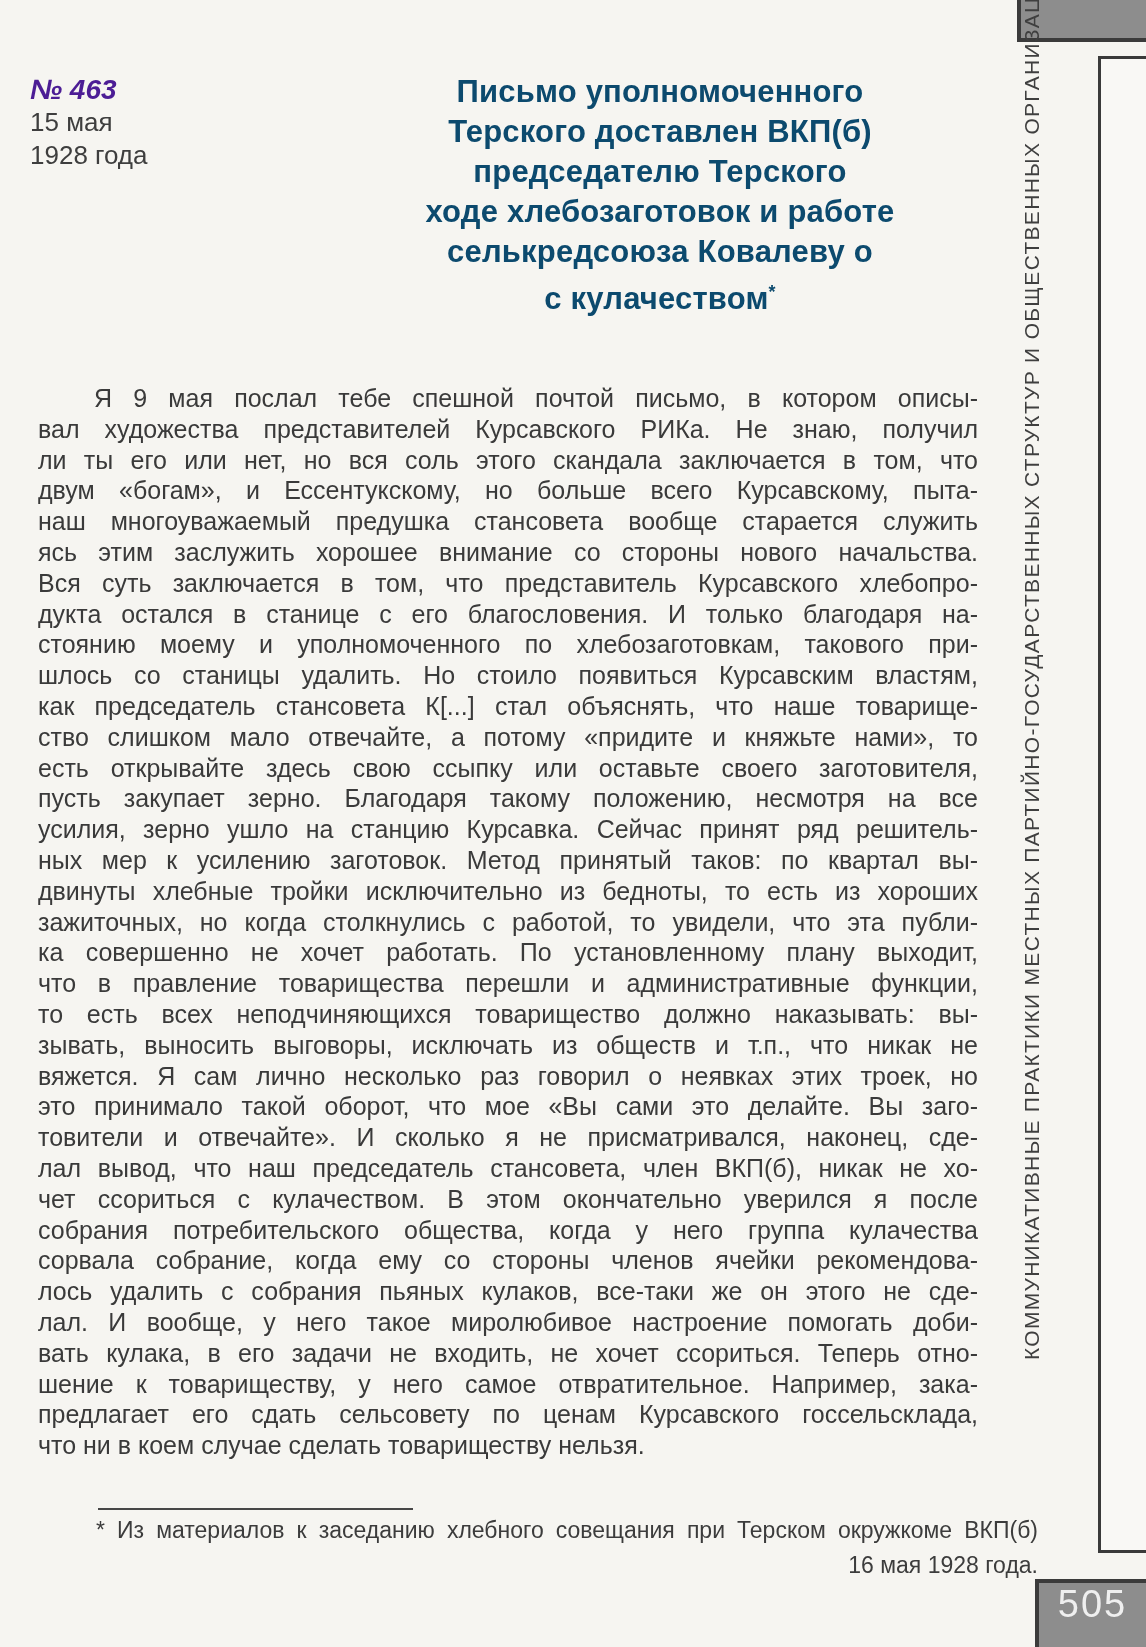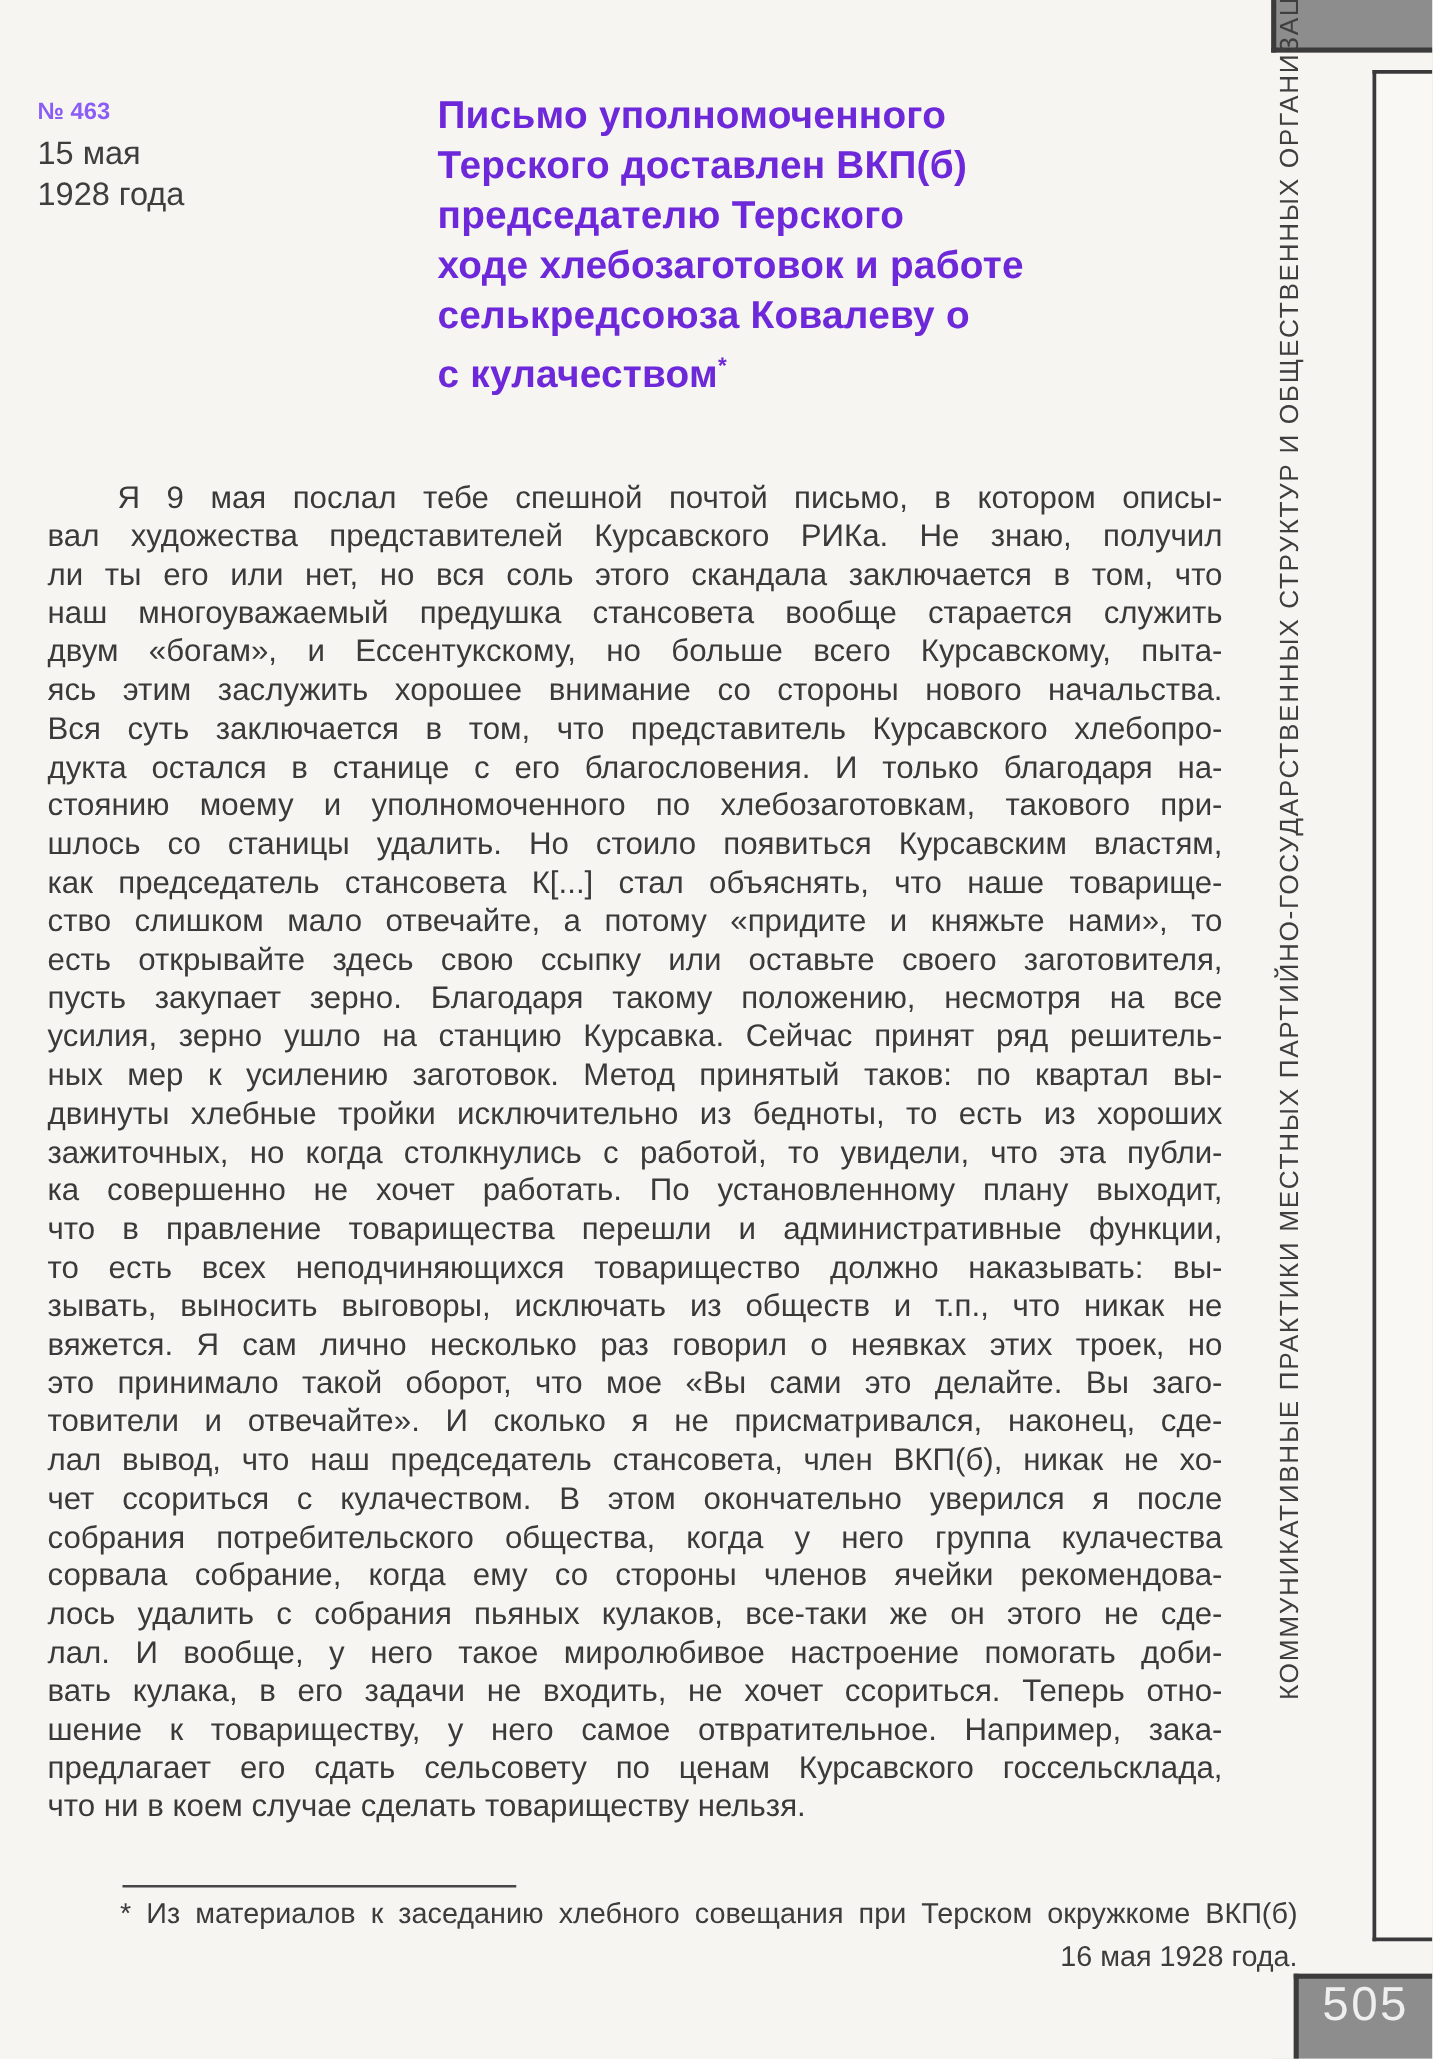--- a/index.html
+++ b/index.html
@@ -6,27 +6,28 @@
   .page{
     position:relative;
     width:1146px;height:1647px;
     background:#f6f5f1;
     overflow:hidden;
     font-family:"Liberation Sans", sans-serif;
     color:#3a3a3a;
   }
   
   .meta{position:absolute;left:30px;top:74px;}
-  .meta-number{font-size:19px;font-weight:bold;color:#8b5cf6;line-height:32px;}
+  .meta-number{font-size:28px;font-weight:bold;color:#4c1d95;line-height:32px;font-style:italic;}
   .meta-date{font-size:26px;color:#3e3e3e;line-height:33px;}
   
   .title{
     position:absolute;left:350px;top:72px;width:620px;
-    font-size:31px;font-weight:bold;color:#6d28d9;line-height:40px;
+    font-size:31px;font-weight:bold;color:#0c4a6e;line-height:40px;
     letter-spacing:.2px;
+    text-align:center;
   }
   .title sup{font-size:58%;vertical-align:super;}
   
   .body{
     position:absolute;left:38px;top:383px;width:940px;
     font-size:25px;color:#3a3a3a;
   }
   .bline{
     height:30.8px;line-height:30.8px;
     text-align:justify;text-align-last:justify;
@@ -87,22 +88,22 @@
       <div>председателю Терского</div>
       <div>ходе хлебозаготовок и работе</div>
       <div>селькредсоюза Ковалеву о</div>
       <div>с кулачеством<sup>*</sup></div>
     </h1>
 
   <main class="body" id="body-lines">
       <div class="bline first">Я 9 мая послал тебе спешной почтой письмо, в котором описы-</div>
       <div class="bline">вал художества представителей Курсавского РИКа. Не знаю, получил</div>
       <div class="bline">ли ты его или нет, но вся соль этого скандала заключается в том, что</div>
+      <div class="bline">двум «богам», и Ессентукскому, но больше всего Курсавскому, пыта-</div>
       <div class="bline">наш многоуважаемый предушка стансовета вообще старается служить</div>
-      <div class="bline">двум «богам», и Ессентукскому, но больше всего Курсавскому, пыта-</div>
       <div class="bline">ясь этим заслужить хорошее внимание со стороны нового начальства.</div>
       <div class="bline">Вся суть заключается в том, что представитель Курсавского хлебопро-</div>
       <div class="bline">дукта остался в станице с его благословения. И только благодаря на-</div>
       <div class="bline">стоянию моему и уполномоченного по хлебозаготовкам, такового при-</div>
       <div class="bline">шлось со станицы удалить. Но стоило появиться Курсавским властям,</div>
       <div class="bline">как председатель стансовета К[...] стал объяснять, что наше товарище-</div>
       <div class="bline">ство слишком мало отвечайте, а потому «придите и княжьте нами», то</div>
       <div class="bline">есть открывайте здесь свою ссыпку или оставьте своего заготовителя,</div>
       <div class="bline">пусть закупает зерно. Благодаря такому положению, несмотря на все</div>
       <div class="bline">усилия, зерно ушло на станцию Курсавка. Сейчас принят ряд решитель-</div>

